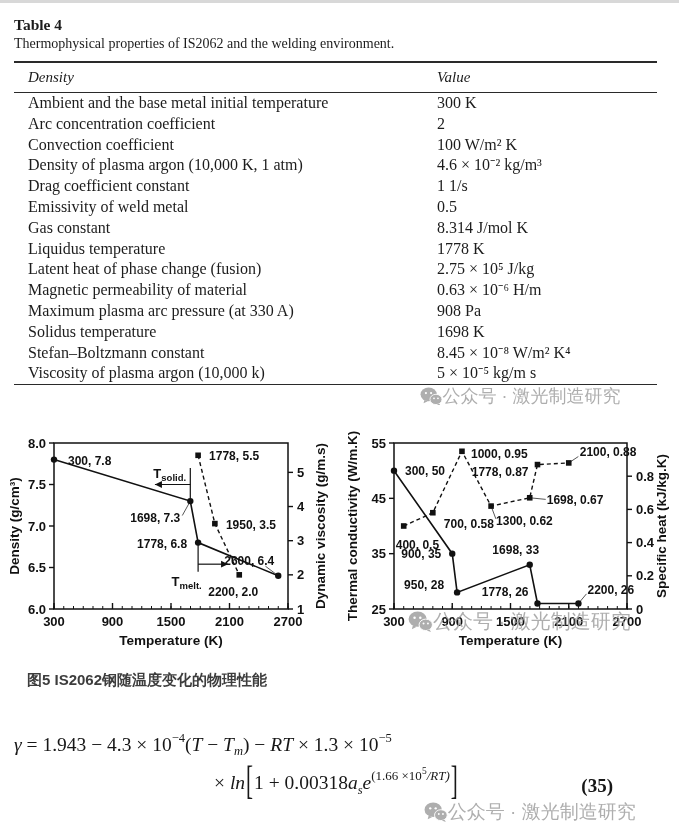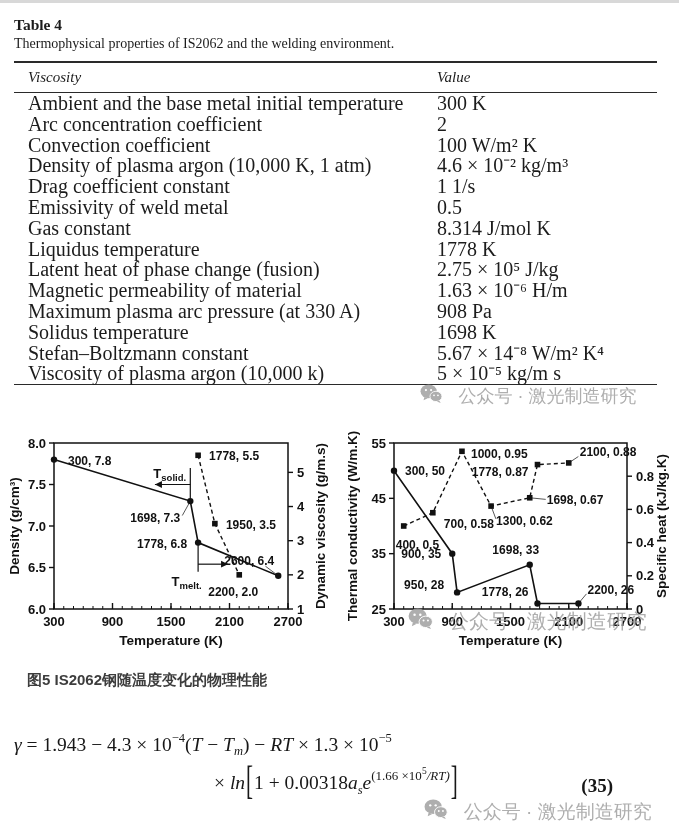--- a/index.html
+++ b/index.html
@@ -9,26 +9,26 @@
 
   
   .table-block{padding:12px 22px 0 14px;}
   .table-label{font-size:15.5px;font-weight:bold;margin:4px 0 2px 0;}
   .tbl-caption{font-size:14px;margin:0 0 9px 0;}
   .rule{border-top:1.6px solid #2a2a2a;height:0;}
   .rule-thick{border-top-width:2px;}
   .thead{display:flex;padding:6px 0 6px 14px;font-style:italic;font-size:15px;}
   .thead .c1{width:409px;}
   .thead .c2{flex:1;}
-  .trow{display:flex;font-size:20px;line-height:20.8px;padding-left:14px;}
+  .trow{display:flex;font-size:16px;line-height:20.8px;padding-left:14px;}
   .tcell-p{width:409px;}
   .tcell-v{flex:1;}
 
   
-  .watermark{position:absolute;display:flex;align-items:flex-start;gap:16px;color:#a0a0a0;opacity:.85;
+  .watermark{position:absolute;display:flex;align-items:center;gap:0;color:#a0a0a0;opacity:.85;
              font-family:"Liberation Sans",sans-serif;z-index:5;white-space:nowrap;}
   .watermark svg{flex:0 0 auto;}
   .wm1{top:384px;left:420px;font-size:18px;}
   .wm2{top:608px;left:408px;font-size:20px;}
   .wm3{top:799px;left:424px;font-size:19px;}
 
   
   .charts{display:flex;align-items:flex-start;margin:46px 0 0 6px;gap:4px;}
   .charts svg{display:block;}
   .tick{font:bold 13px "Liberation Sans",sans-serif;fill:#111;}
@@ -55,21 +55,21 @@
 <body>
 
 <div class="page">
   <div class="topedge"></div>
 
   <section class="table-block">
     <div class="table-label">Table 4</div>
     <p class="tbl-caption">Thermophysical properties of IS2062 and the welding environment.</p>
     <div class="rule rule-thick"></div>
     <div class="thead">
-      <span class="c1">Viscosity</span>
+      <span class="c1">Density</span>
       <span class="c2">Value</span>
     </div>
     <div class="rule"></div>
     <div class="tbody">
       <div class="trow">
           <span class="tcell-p">Ambient and the base metal initial temperature</span>
           <span class="tcell-v">300 K</span>
         </div>
       <div class="trow">
           <span class="tcell-p">Arc concentration coefficient</span>
@@ -98,33 +98,33 @@
       <div class="trow">
           <span class="tcell-p">Liquidus temperature</span>
           <span class="tcell-v">1778 K</span>
         </div>
       <div class="trow">
           <span class="tcell-p">Latent heat of phase change (fusion)</span>
           <span class="tcell-v">2.75 × 10⁵ J/kg</span>
         </div>
       <div class="trow">
           <span class="tcell-p">Magnetic permeability of material</span>
-          <span class="tcell-v">1.63 × 10⁻⁶ H/m</span>
+          <span class="tcell-v">0.63 × 10⁻⁶ H/m</span>
         </div>
       <div class="trow">
           <span class="tcell-p">Maximum plasma arc pressure (at 330 A)</span>
           <span class="tcell-v">908 Pa</span>
         </div>
       <div class="trow">
           <span class="tcell-p">Solidus temperature</span>
           <span class="tcell-v">1698 K</span>
         </div>
       <div class="trow">
           <span class="tcell-p">Stefan–Boltzmann constant</span>
-          <span class="tcell-v">5.67 × 14⁻⁸ W/m² K⁴</span>
+          <span class="tcell-v">8.45 × 10⁻⁸ W/m² K⁴</span>
         </div>
       <div class="trow">
           <span class="tcell-p">Viscosity of plasma argon (10,000 k)</span>
           <span class="tcell-v">5 × 10⁻⁵ kg/m s</span>
         </div>
     </div>
     <div class="rule"></div>
   </section>
 
   <div class="watermark wm1">

